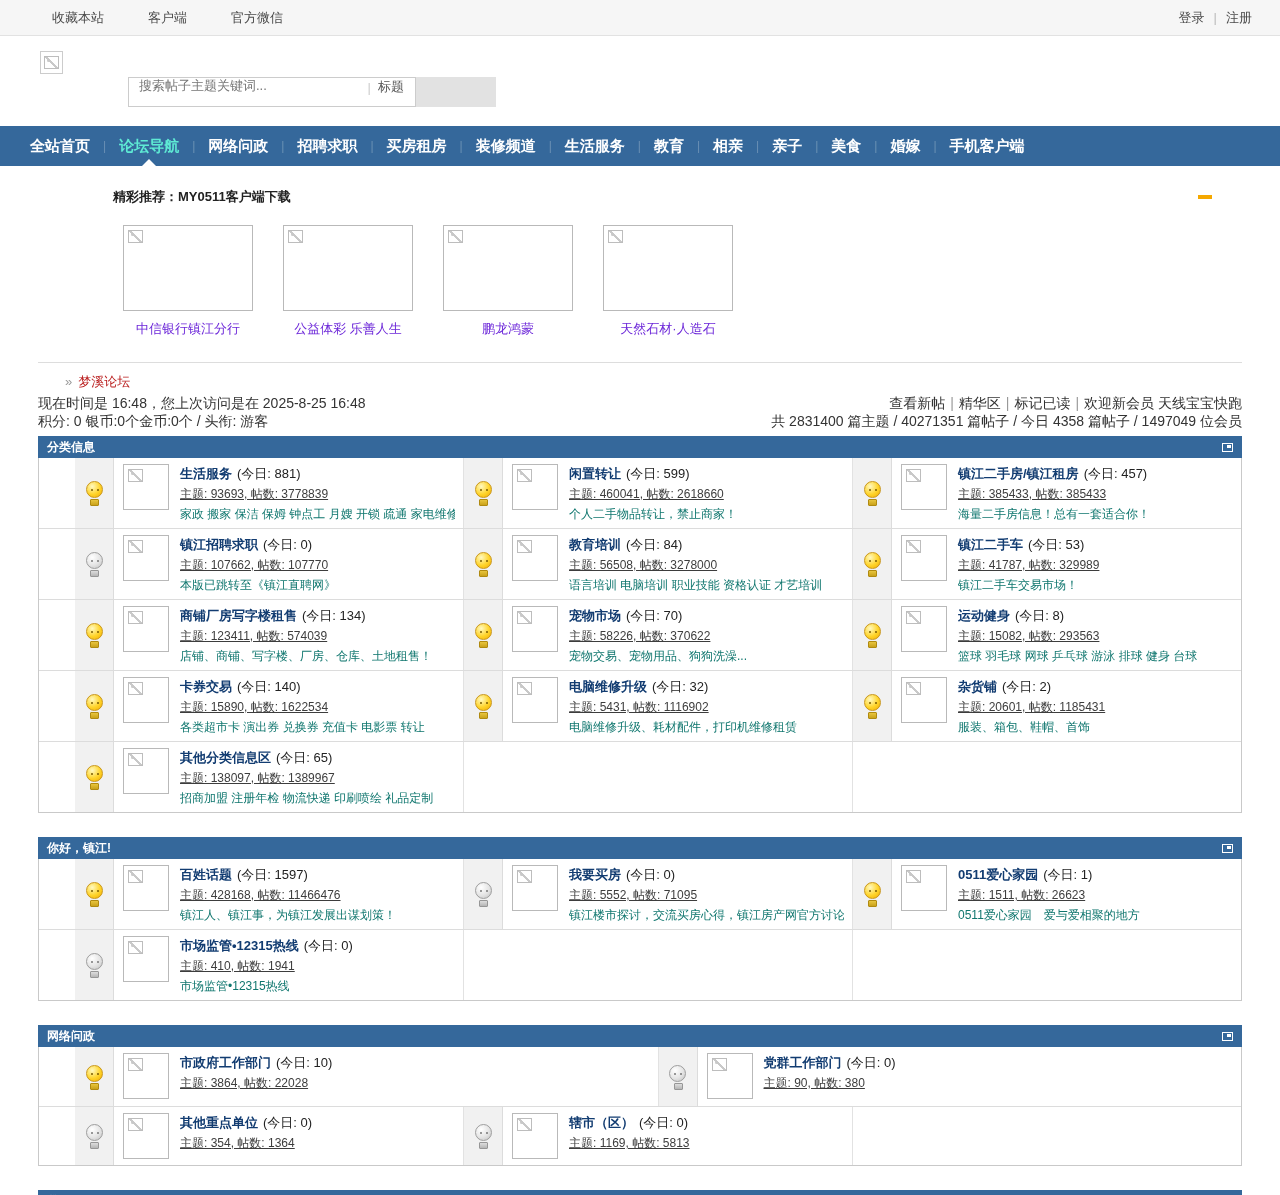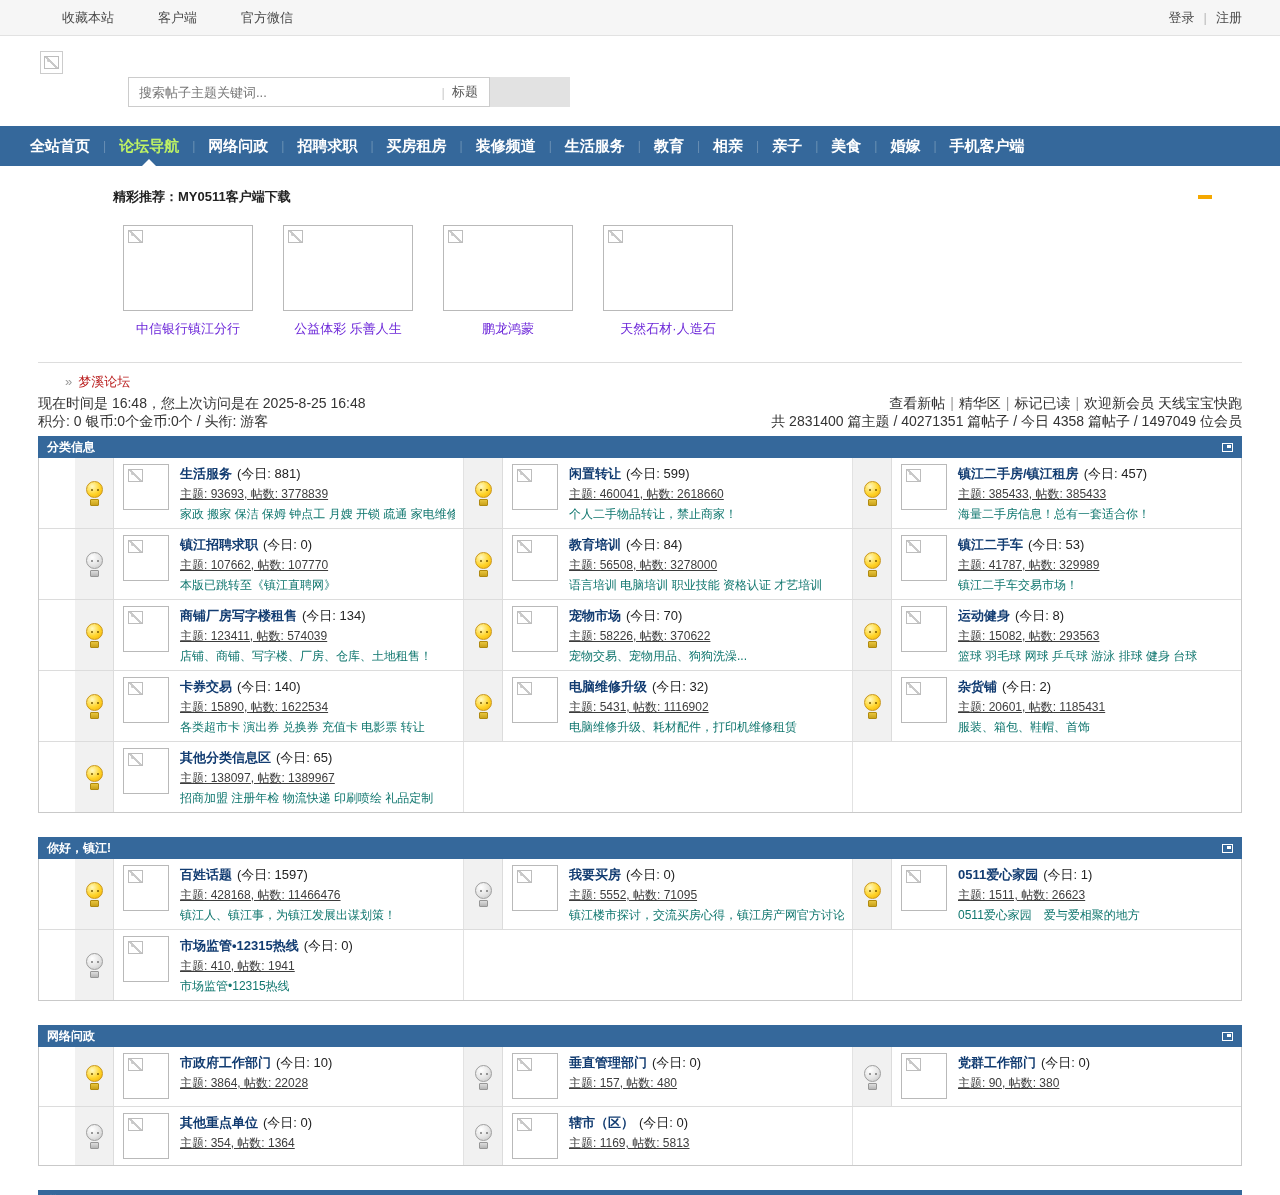--- a/index.html
+++ b/index.html
@@ -4,43 +4,43 @@
 <style>
   * { box-sizing: border-box; margin: 0; padding: 0; }
   html, body { width: 1280px; }
   body {
     height: 1195px; overflow: hidden; position: relative;
     background: #fff; font-family: "Liberation Sans", "DejaVu Sans", sans-serif;
     color: #333;
   }
   
   .topbar { height: 36px; background: #f6f6f6; border-bottom: 1px solid #e2e2e2;
-    display: flex; align-items: center; padding: 0 38px; font-size: 13px; color: #4a4a4a; }
+    display: flex; align-items: center; padding: 0 28px; font-size: 13px; color: #4a4a4a; }
   .topbar-left { display: flex; gap: 44px; padding-left: 24px; }
   .topbar-link { cursor: pointer; }
   .topbar-right { margin-left: auto; display: flex; gap: 9px; align-items: center; }
   .tb-sep { color: #bbb; }
   
   .header { position: relative; height: 90px; background: #fff; }
   .logo-box { position: absolute; left: 40px; top: 15px; width: 23px; height: 23px;
     border: 1px solid #ccc; display: flex; align-items: center; justify-content: center; cursor: pointer; }
   .search { position: absolute; left: 128px; top: 41px; display: flex; height: 30px; }
-  .search-wrap { width: 362px; height: 30px; border: 1px solid #ccc; background: #fff;
-    display: flex; align-items: center; gap: 32px; }
+  .search-wrap { width: 288px; height: 30px; border: 1px solid #ccc; background: #fff;
+    display: flex; align-items: flex-start; gap: 32px; }
   .search-input { flex: 1; border: none; outline: none; padding: 0 10px; font-size: 13px;
     color: #666; background: transparent; font-family: inherit; min-width: 0; }
   .scope { display: flex; align-items: center; gap: 7px; padding-right: 11px; font-size: 13px;
     color: #555; cursor: pointer; white-space: nowrap; }
   .scope-div { color: #ccc; }
   .search-btn { width: 80px; height: 30px; background: #e2e2e2; border: none; cursor: pointer; }
   
   .nav { height: 40px; background: #35689B; display: flex; align-items: center; padding: 0 17px; }
   .nav-item { position: relative; height: 40px; line-height: 40px; margin: 8px 13px;
     color: #fff; font-size: 15px; font-weight: bold; cursor: pointer; white-space: nowrap; }
-  .nav-item.active { color: #bef264; }
+  .nav-item.active { color: #5eead4; }
   .nav-item.active::after { content: ""; position: absolute; bottom: 0; left: 50%; margin-left: -7px;
     border-left: 7px solid transparent; border-right: 7px solid transparent; border-bottom: 7px solid #fff; }
   .nav-sep { color: #6a90b4; font-size: 12px; }
   
   .promo { position: relative; height: 196px; background: #fff; }
   .promo-label { position: absolute; left: 113px; top: 22px; font-size: 13px; font-weight: bold; color: #222; }
   .promo-dash { position: absolute; right: 68px; top: 29px; width: 14px; height: 4px; background: #F5A800; }
   .banners { position: absolute; left: 123px; top: 59px; display: flex; gap: 30px; }
   .banner-wrap { width: 130px; }
   .banner-box { width: 130px; height: 86px; border: 1px solid #b9b9b9; position: relative;
@@ -484,32 +484,20 @@
               </div>
             </div>
             <div class="fcol">
               <div class="bulbcell">
                 <span class="bulb off"></span>
               </div>
               <div class="finfo">
                 <div class="thumb">
                   <span class="bimg"></span>
                 </div>
-                <div class="ftitle-line"><span class="ftitle">垂直管理部门</span><span class="ftoday">(今日: 0)</span></div>
-                <div class="fstats">主题: 157, 帖数: 480</div>
-              </div>
-            </div>
-            <div class="fcol">
-              <div class="bulbcell">
-                <span class="bulb off"></span>
-              </div>
-              <div class="finfo">
-                <div class="thumb">
-                  <span class="bimg"></span>
-                </div>
                 <div class="ftitle-line"><span class="ftitle">党群工作部门</span><span class="ftoday">(今日: 0)</span></div>
                 <div class="fstats">主题: 90, 帖数: 380</div>
               </div>
             </div>
           </div>
           <div class="frow">
             <div class="fcol">
               <div class="bulbcell">
                 <span class="bulb off"></span>
               </div>

